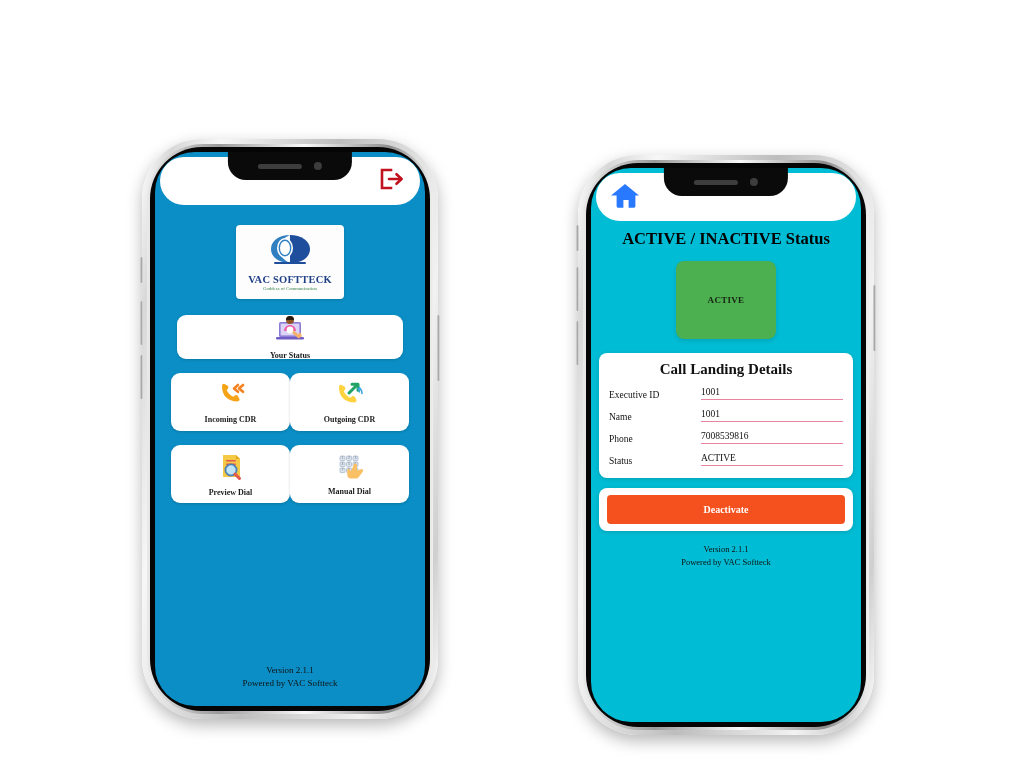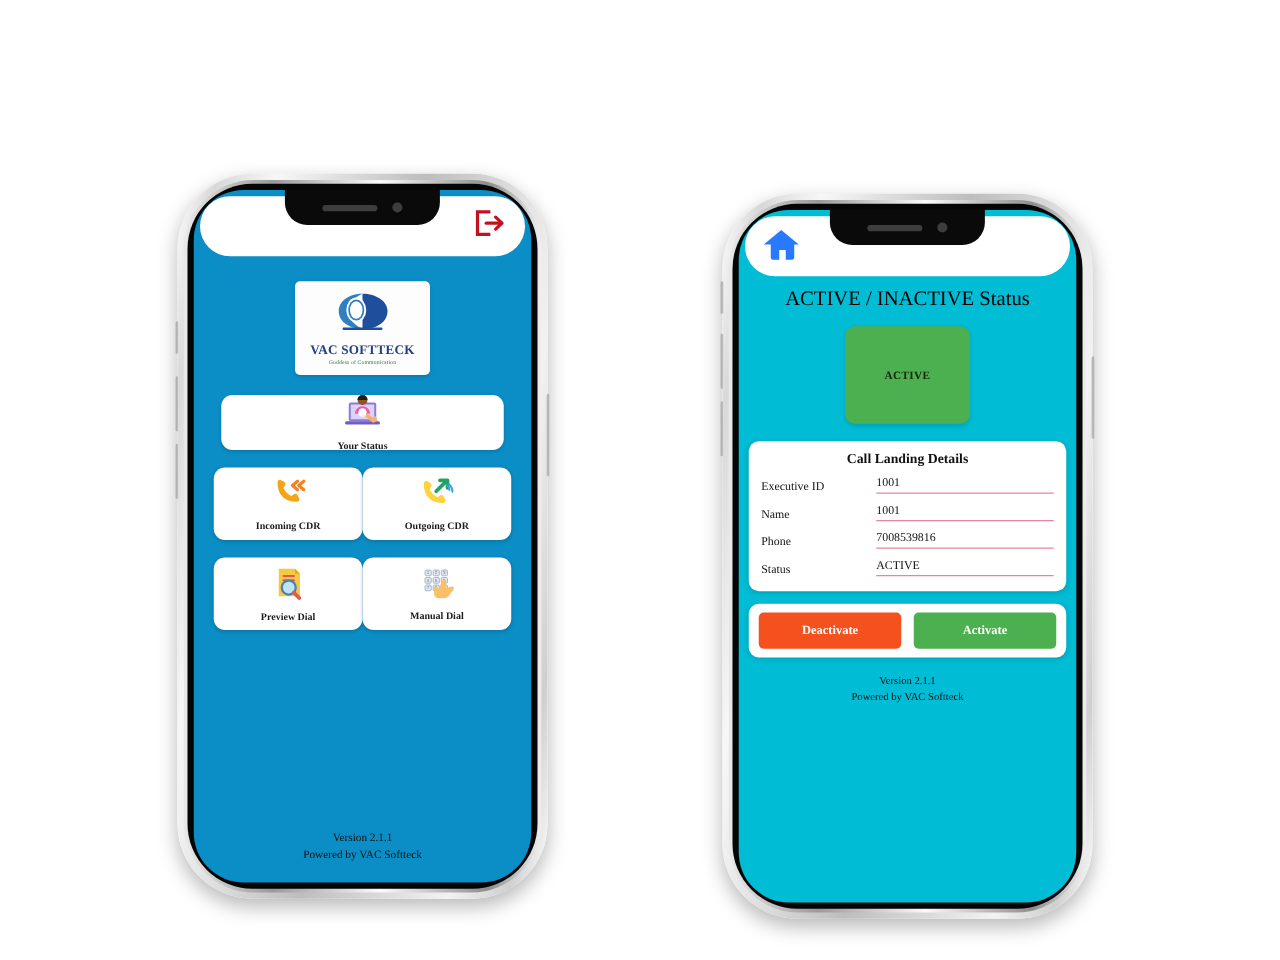--- a/index.html
+++ b/index.html
@@ -80,35 +80,35 @@
   .tile-grid .tile{flex:1;height:58px;}
 
   .footer{
     margin-top:auto;padding-bottom:16px;text-align:center;
     font-size:9px;color:#111;line-height:1.45;
   }
 
   
   .screen-right{background:#00bcd4;}
   .page-title{
-    text-align:center;font-weight:normal;font-size:16.5px;color:#000;
+    text-align:center;font-weight:bold;font-size:16.5px;color:#000;
     margin-top:8px;
   }
   .status-box{
     width:100px;height:78px;margin:12px auto 0 auto;
     background:#4caf50;border-radius:8px;
     display:flex;align-items:center;justify-content:center;
     font-size:9px;font-weight:bold;color:#15230f;letter-spacing:.3px;
     box-shadow:0 2px 4px rgba(0,0,0,.12);
   }
   .card{
     background:#ffffff;border-radius:8px;margin:14px 8px 0 8px;padding:8px 10px 12px 10px;
     box-shadow:0 1px 4px rgba(0,0,0,.15);
   }
-  .card-title{text-align:center;font-weight:bold;font-size:11px;color:#111;margin-bottom:6px;}
+  .card-title{text-align:center;font-weight:bold;font-size:15px;color:#111;margin-bottom:6px;}
   .field-row{display:flex;align-items:flex-end;margin-top:9px;}
   .field-label{width:92px;flex:none;font-size:9.5px;color:#111;}
   .field-value-wrap{flex:1;border-bottom:1.4px solid #e8849f;padding-bottom:2px;}
   .field-value{font-size:9.5px;color:#111;background:transparent;border:none;outline:none;
     font-family:"Liberation Serif",serif;width:100%;padding:0;}
   .action-card{
     background:#ffffff;border-radius:8px;margin:10px 8px 0 8px;padding:7px 8px;
     display:flex;gap:10px;box-shadow:0 1px 4px rgba(0,0,0,.15);
   }
   .act-btn{
@@ -327,21 +327,20 @@
           <div class="field-row">
             <div class="field-label">Status</div>
             <div class="field-value-wrap">
               <div class="field-value">ACTIVE</div>
             </div>
           </div>
         </div>
 
         <div class="action-card">
           <button class="act-btn btn-deactivate">Deactivate</button>
-          <button class="act-btn btn-activate">Activate</button>
         </div>
 
         <div class="footer-right">
           <div>Version 2.1.1</div>
           <div>Powered by VAC Softteck</div>
         </div>
       </div>
     </div>
   </div>
 

